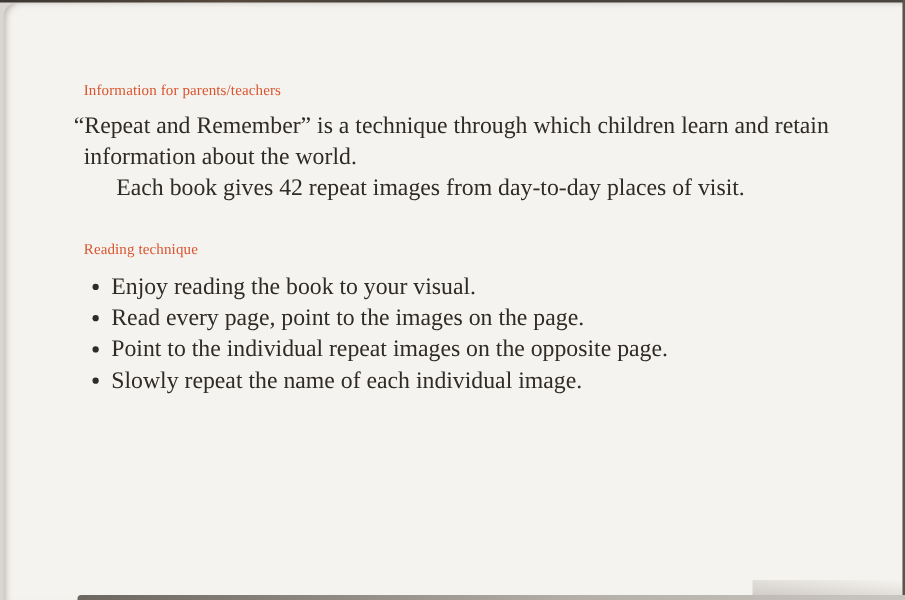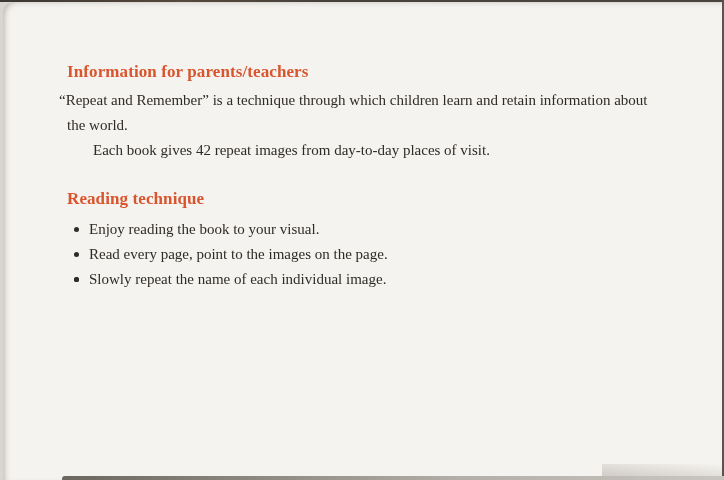--- a/index.html
+++ b/index.html
@@ -48,30 +48,30 @@
     border-top-left-radius: 3px;
     z-index: 3;
   }
   .corner-br-shade {
     position: absolute; bottom: 4px; right: 2px; width: 120px; height: 12px;
     background: linear-gradient(to top right, rgba(140,134,126,0.35), rgba(140,134,126,0));
     z-index: 2;
   }
   h2.section-heading {
     color: var(--accent);
-    font-size: 17px;
+    font-size: 12px;
     line-height: 24px;
-    font-weight: bold;
+    font-weight: normal;
     letter-spacing: 0.1px;
   }
   h2.first { margin: 0 0 4px 0; }
   h2.second { margin: 24px 0 6px 0; }
   .body-copy {
     width: 602px;
-    font-size: 15px;
+    font-size: 19px;
     line-height: 25px;
   }
   p.para { text-align: left; }
   p.hanging-quote { text-indent: -8px; }
   p.indented { text-indent: 26px; }
   ul.tips {
     list-style: none;
     margin: 0;
     padding: 0;
   }
@@ -111,20 +111,21 @@
         <li>
           <span class="bullet-dot"></span>
           <span>Enjoy reading the book to your visual.</span>
         </li>
         <li>
           <span class="bullet-dot"></span>
           <span>Read every page, point to the images on the page.</span>
         </li>
         <li>
           <span class="bullet-dot"></span>
+          <span>Point to the individual repeat images on the opposite page.</span>
         </li>
         <li>
           <span class="bullet-dot"></span>
           <span>Slowly repeat the name of each individual image.</span>
         </li>
       </ul>
     </div>
 
   </div>
 

